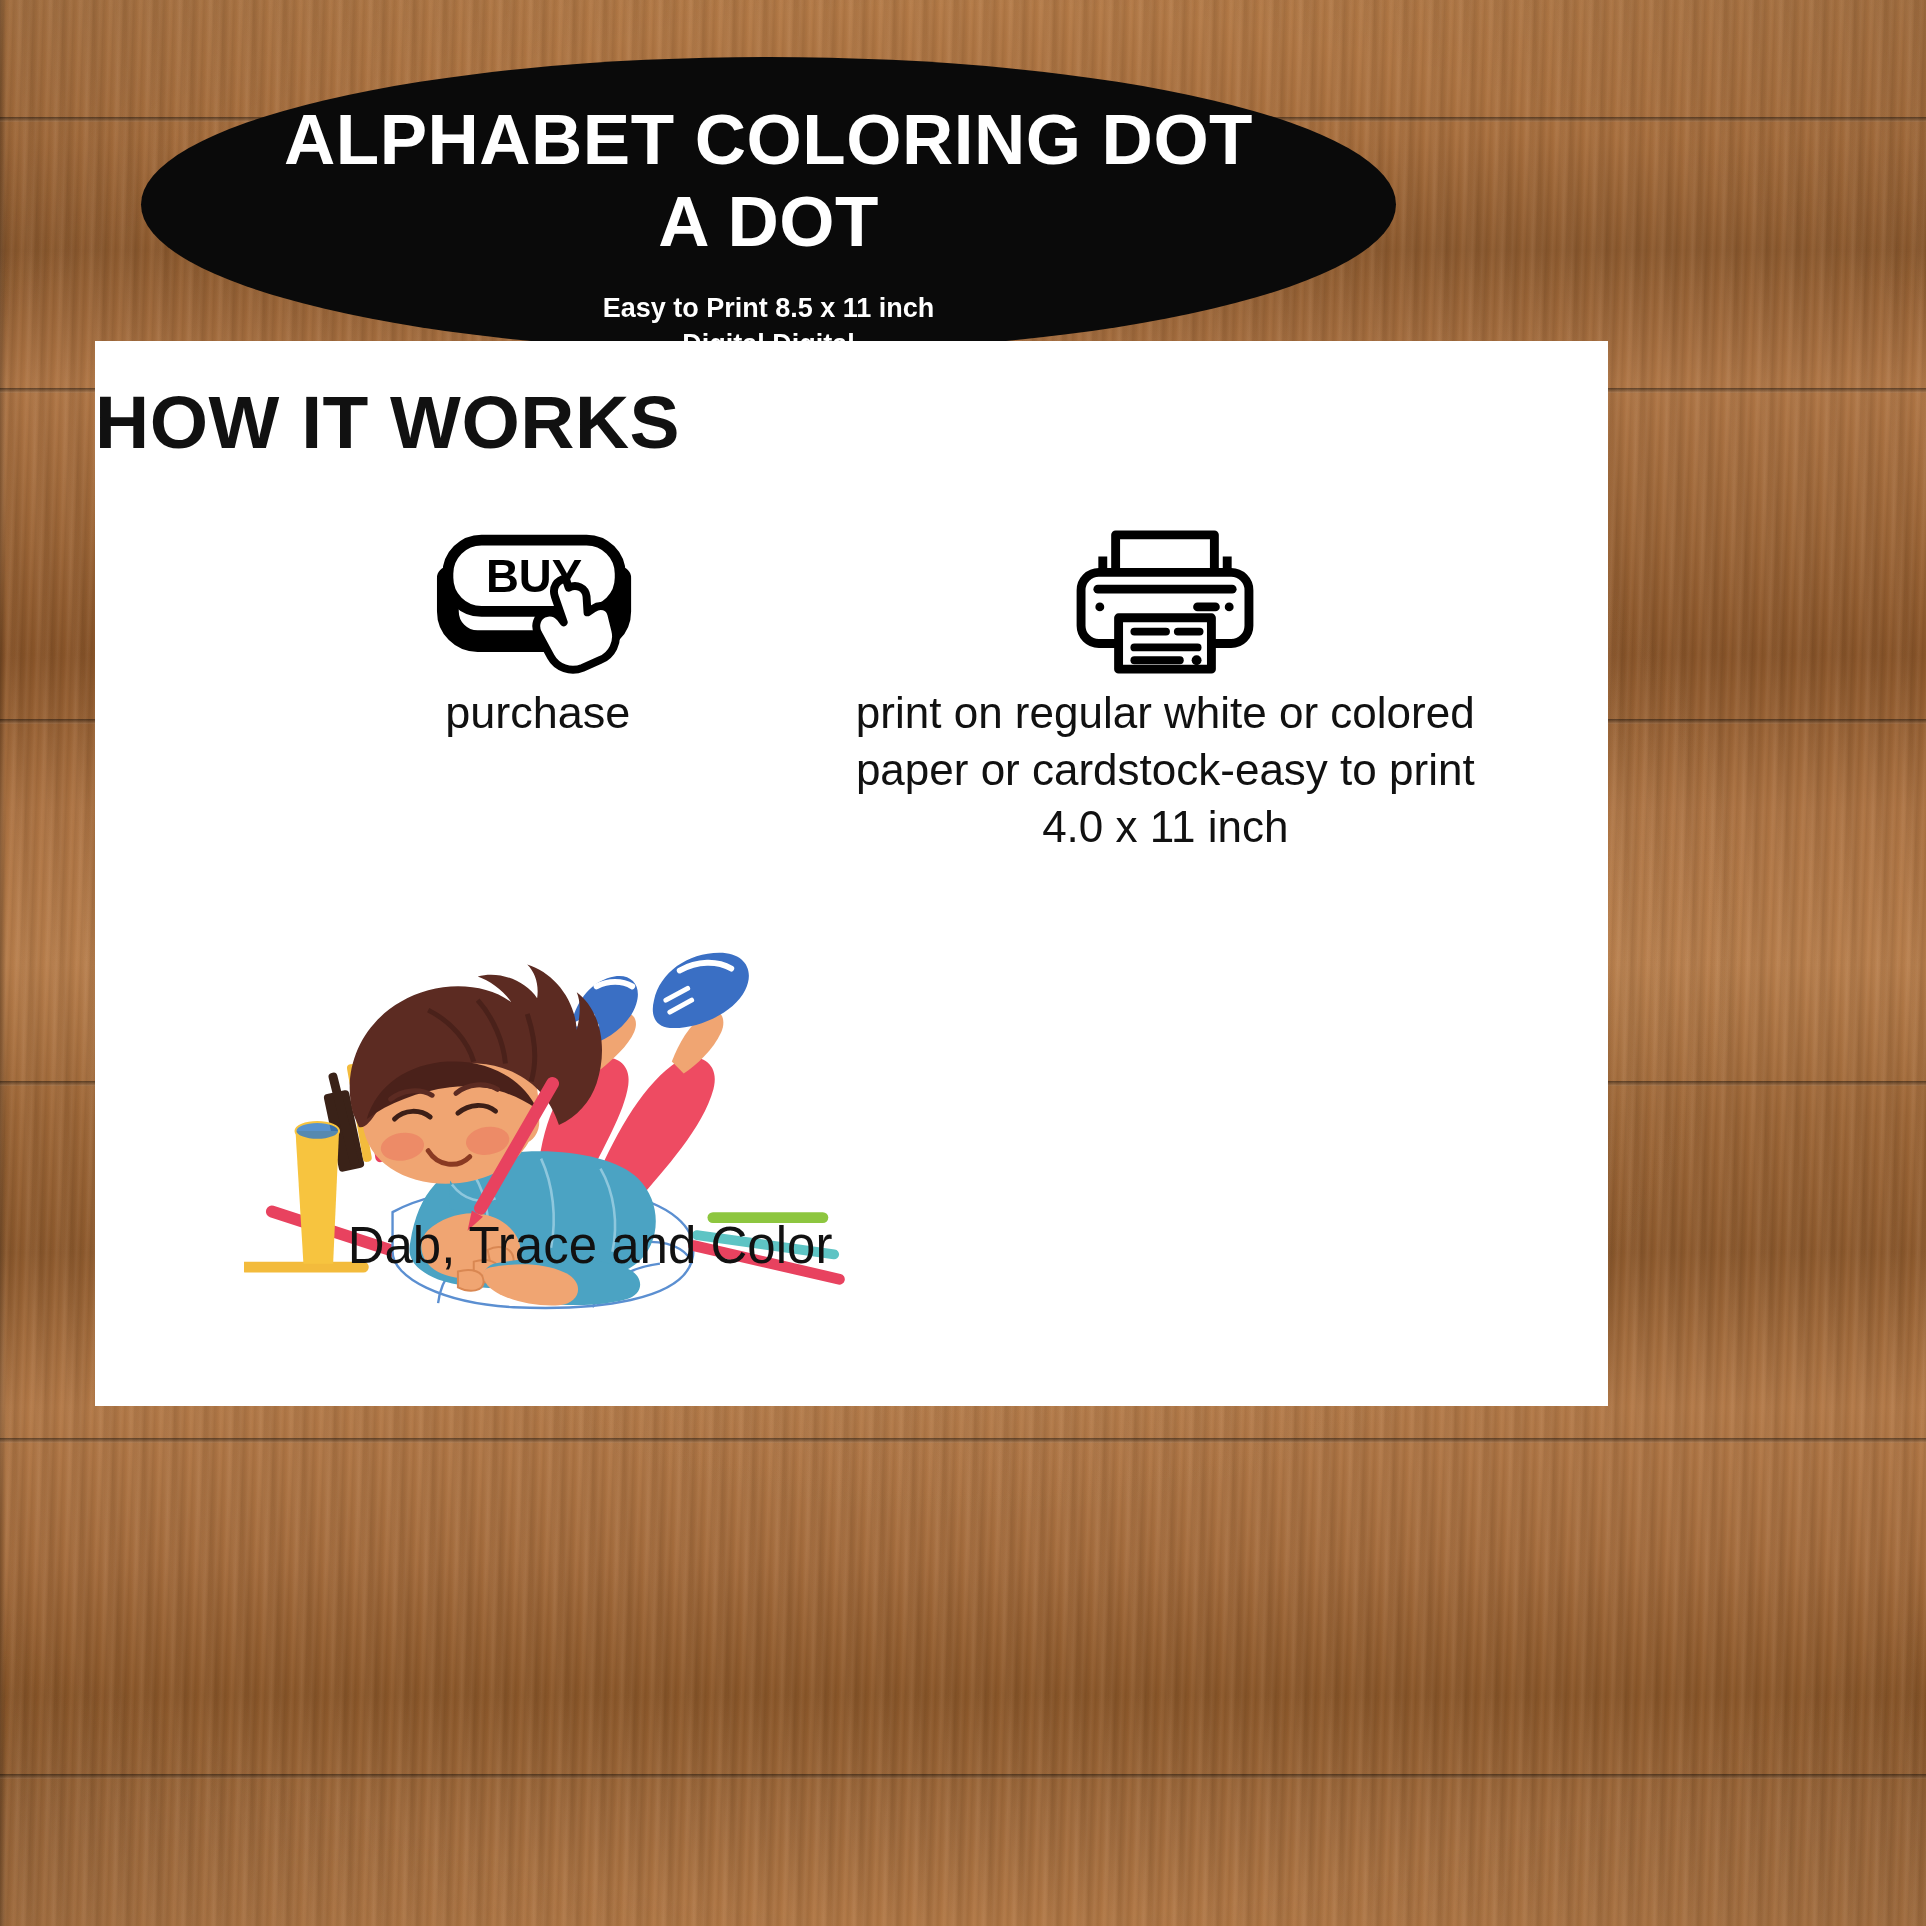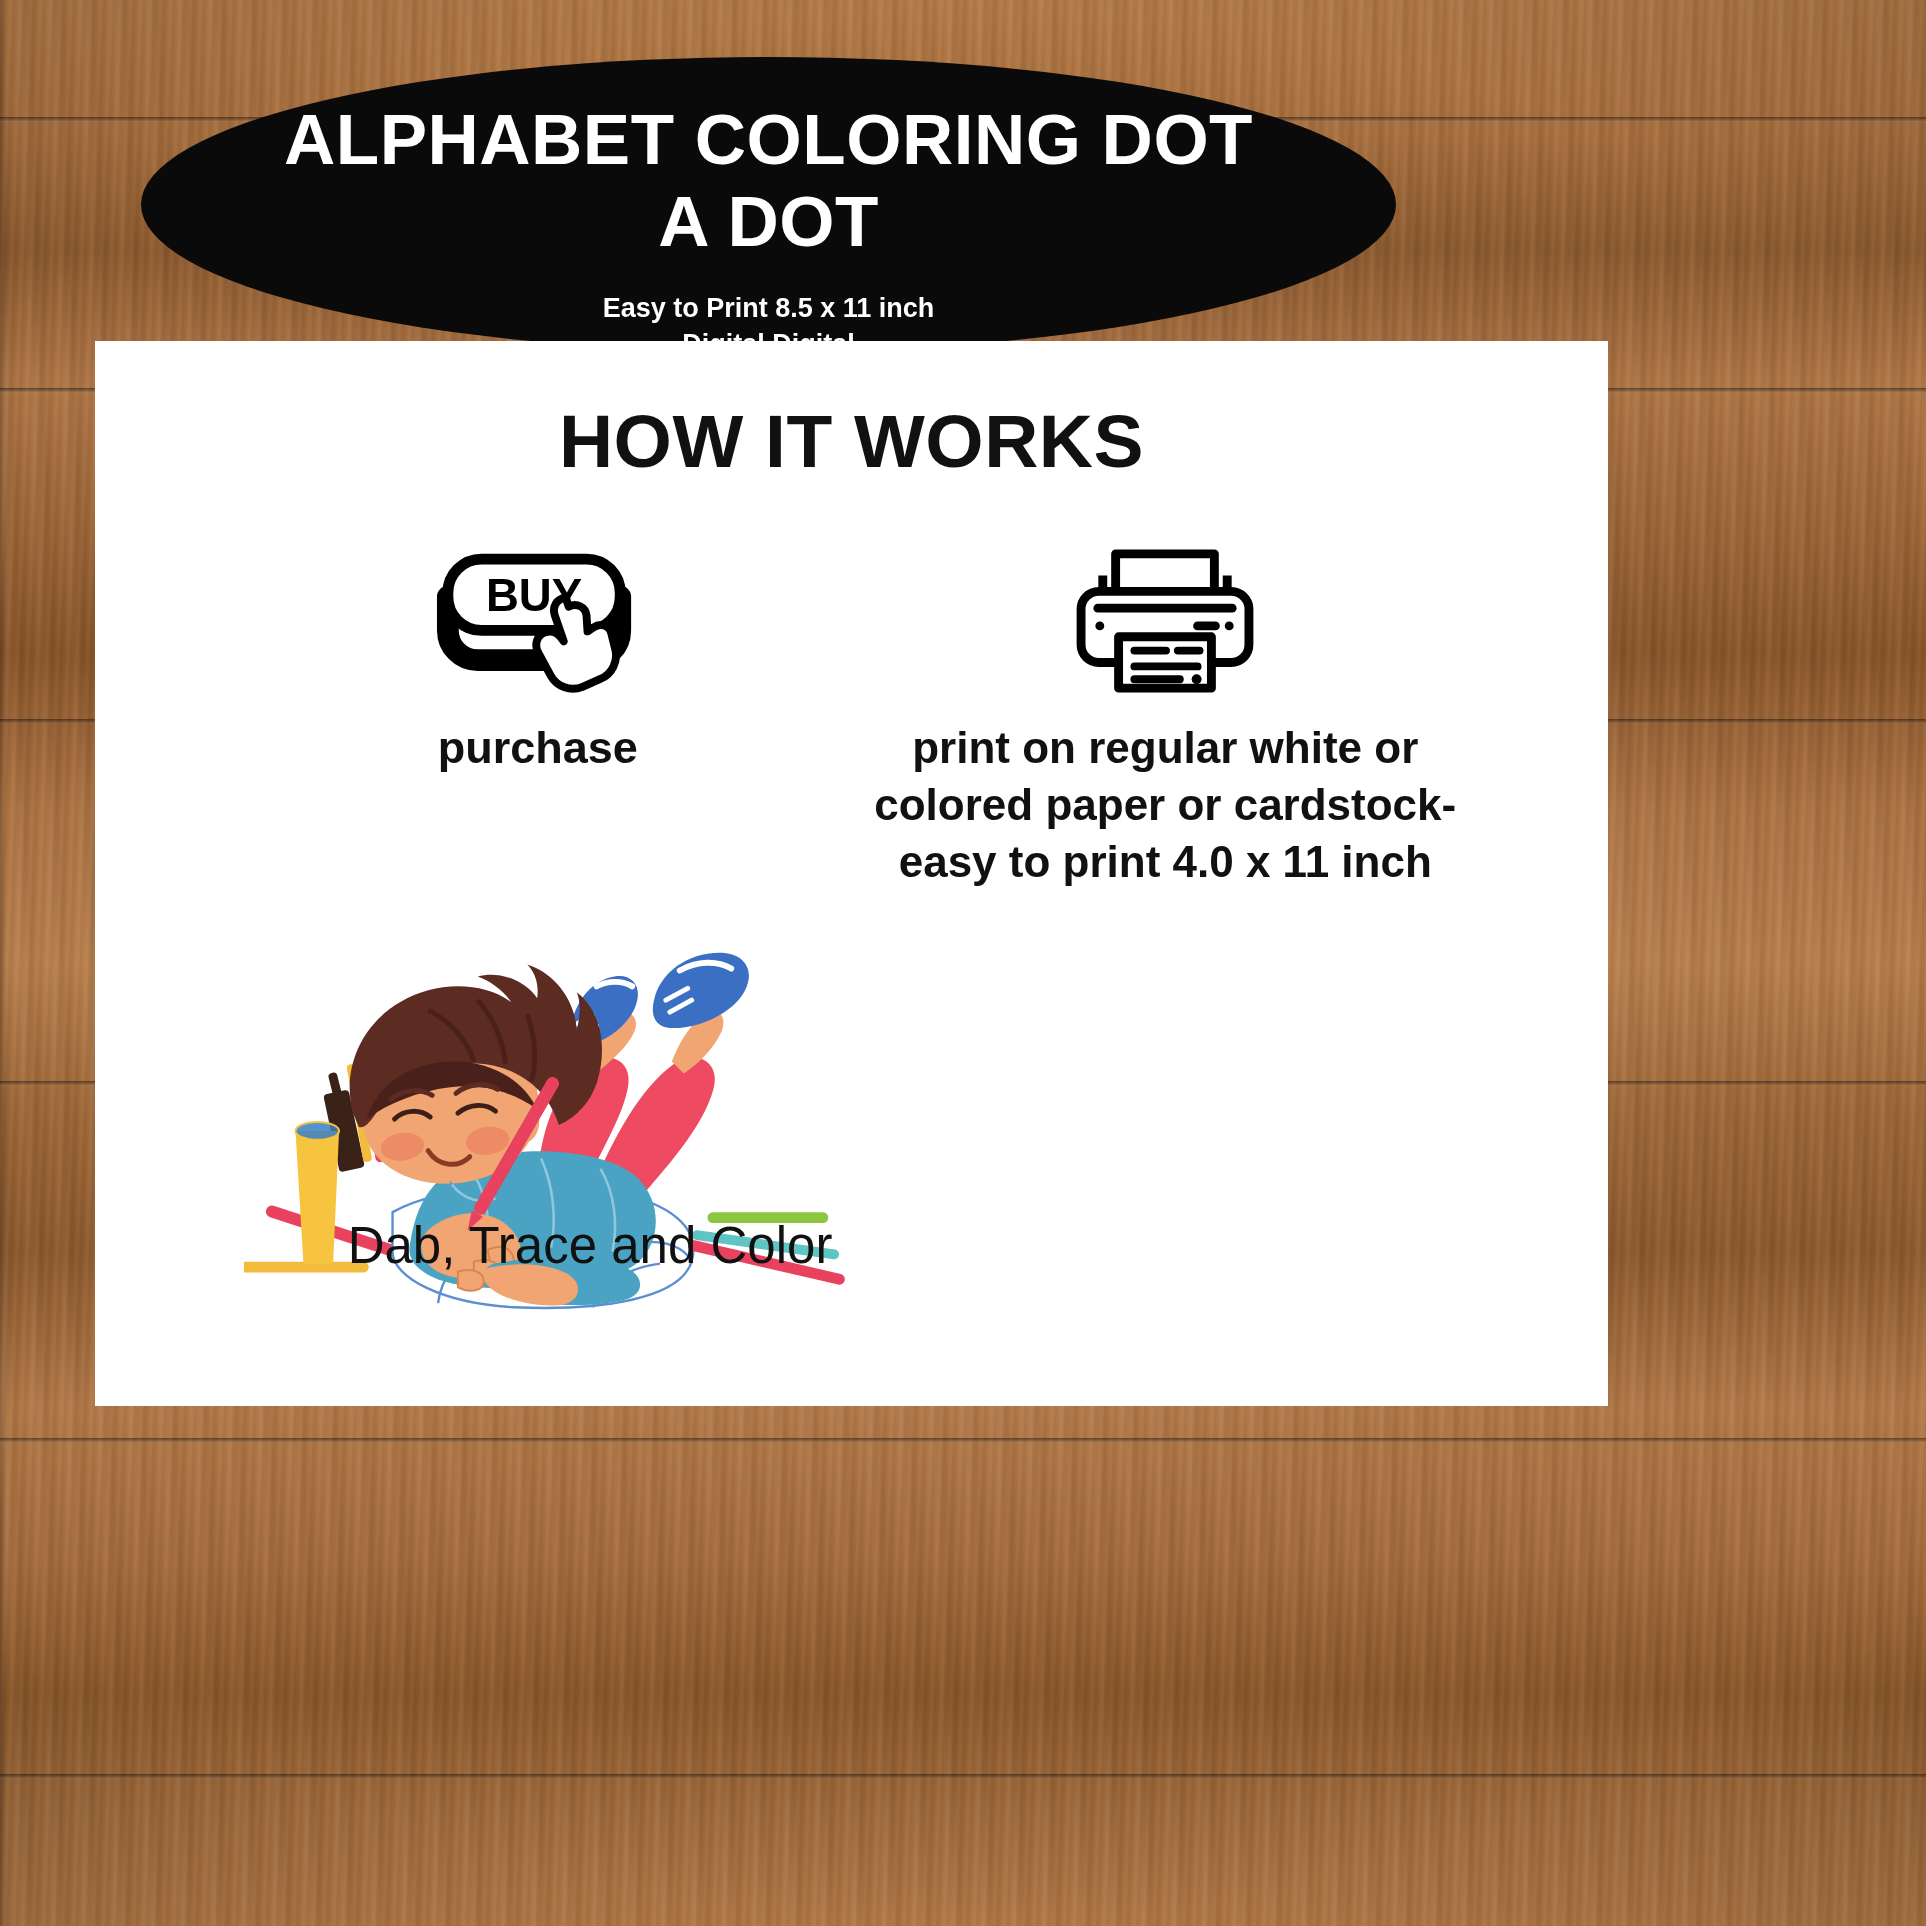--- a/index.html
+++ b/index.html
@@ -108,25 +108,24 @@
     position: absolute;
     left: 95px;
     top: 341px;
     width: 1513px;
     height: 1065px;
     background: #ffffff;
     z-index: 4;
   }
 
   #how-title {
-    text-align: center;
     font-size: 75px;
     font-weight: bold;
     color: #111;
-    margin-top: 57px;
+    margin-top: 38px;
     letter-spacing: 0.5px;
   }
 
   
   #steps {
     display: flex;
     margin-top: 51px;
     padding: 0 129px;
     box-sizing: border-box;
     align-items: flex-start;
@@ -135,25 +134,24 @@
     flex: 1;
     text-align: center;
   }
   .step-icon {
     height: 168px;
     display: flex;
     align-items: center;
     justify-content: center;
   }
   .step-label {
-    margin-top: 16px;
     font-size: 45px;
     color: #111;
     line-height: 1.3;
-    font-weight: 700;
+    font-weight: 400;
   }
   .step.wide .step-label { font-size: 44px; }
 
   
   #illo-wrap {
     position: absolute;
     left: 149px;
     top: 574px;
     width: 614px;
     height: 416px;

